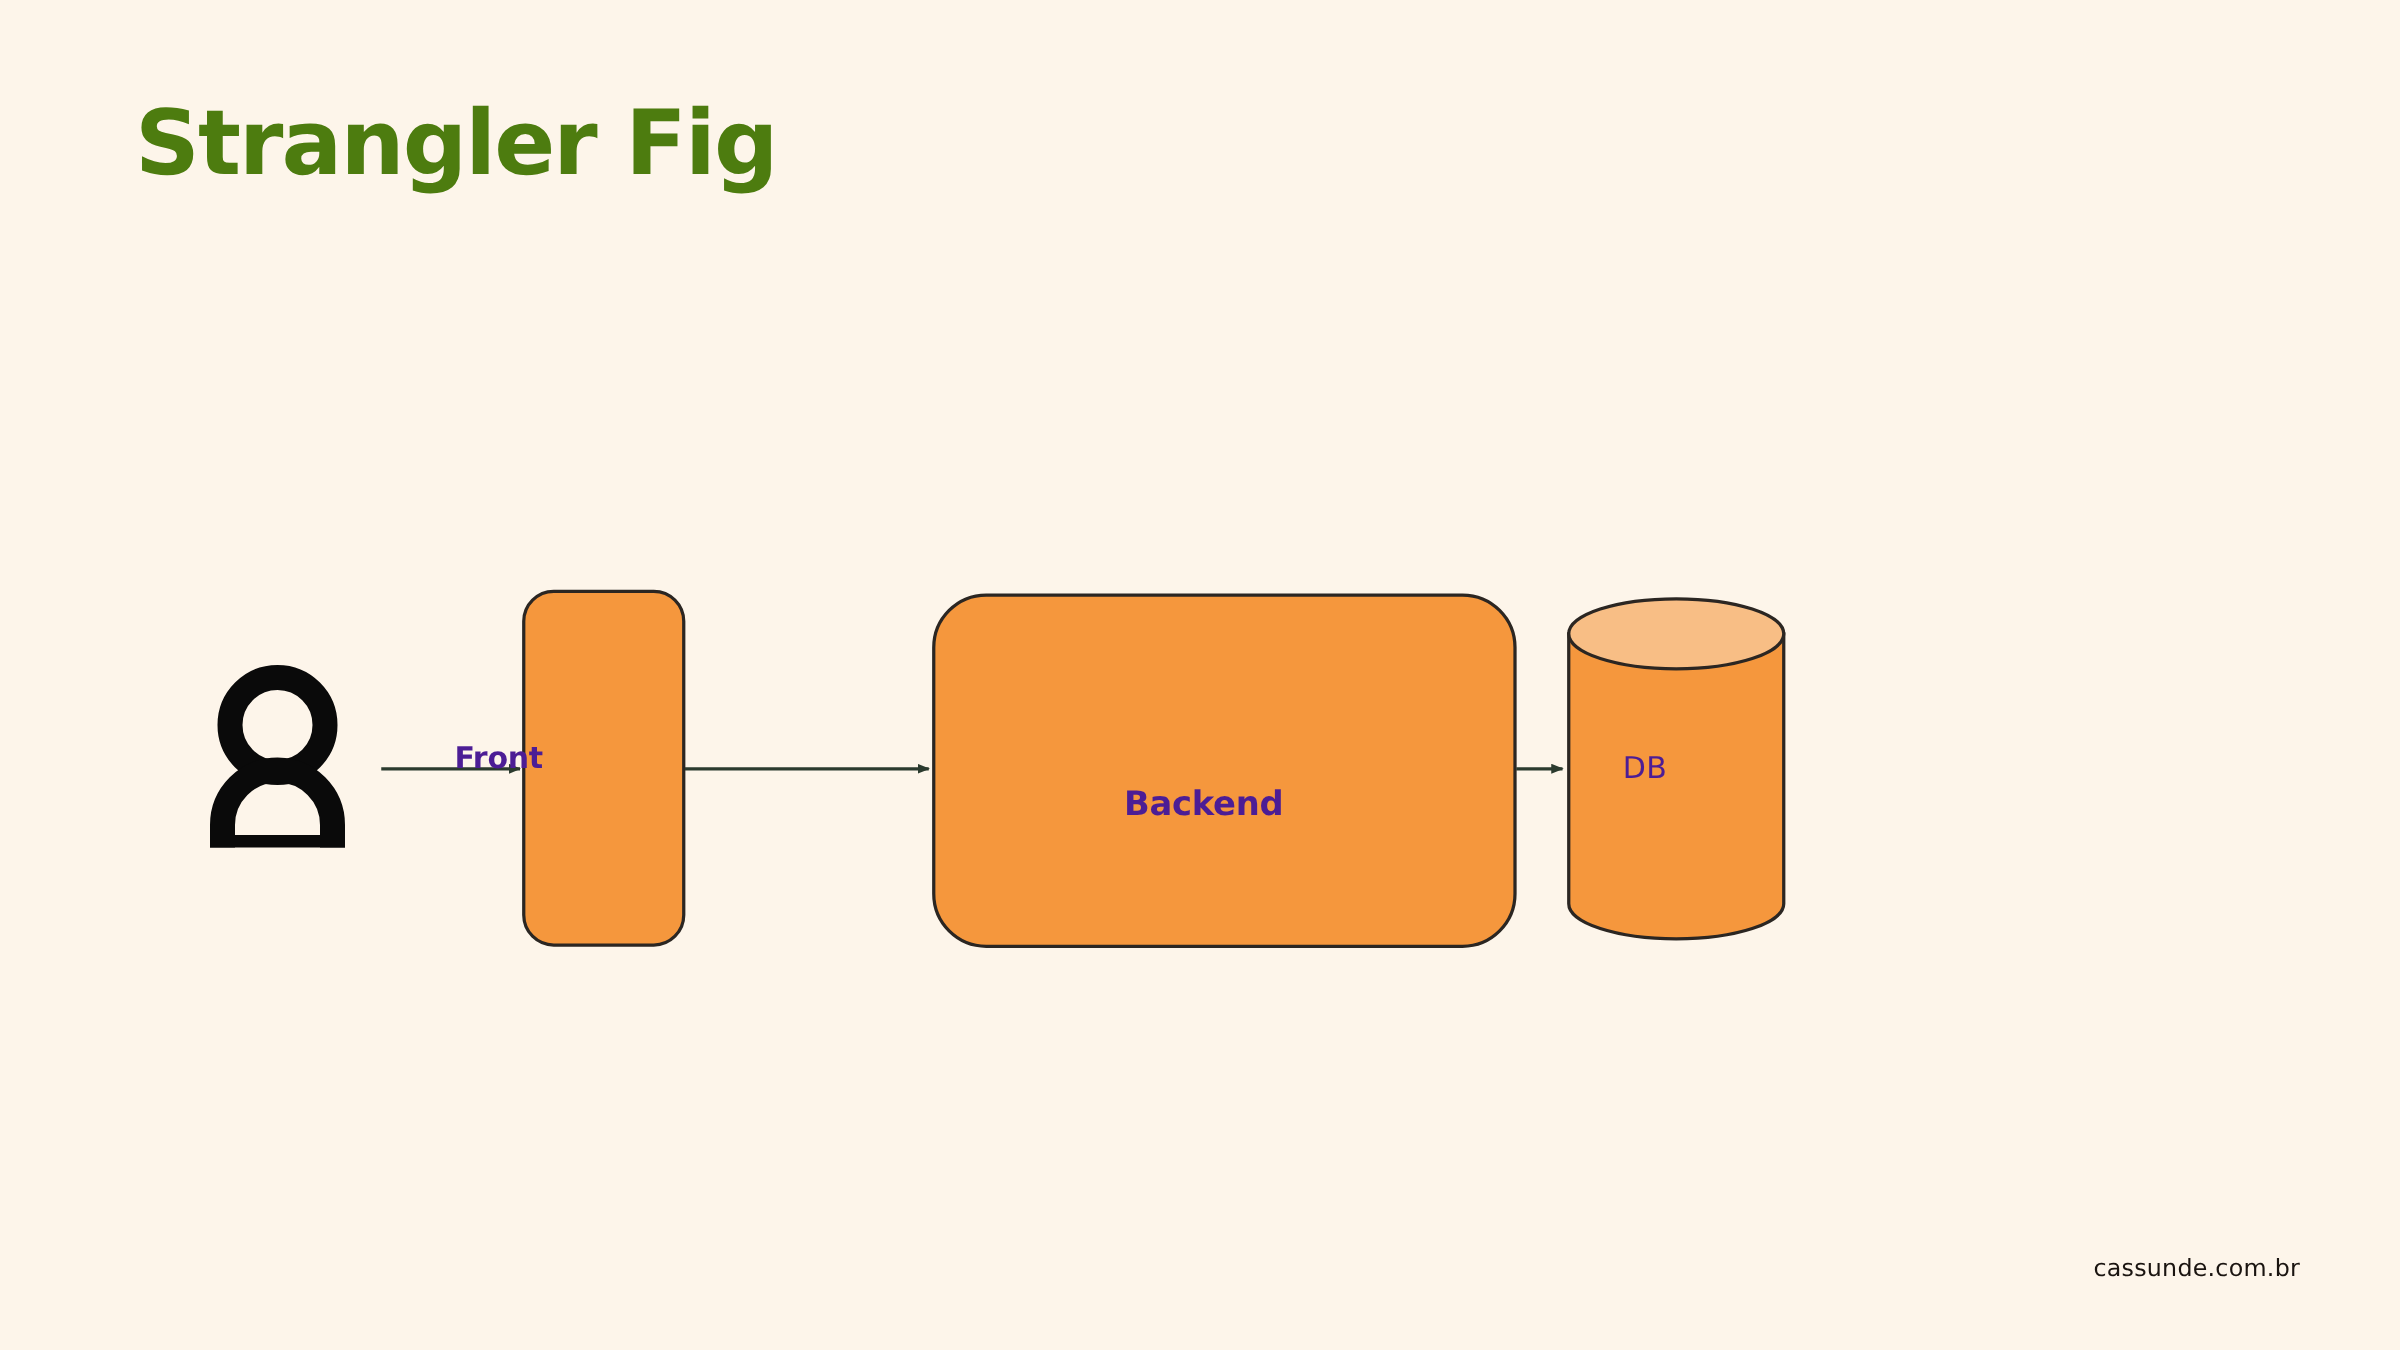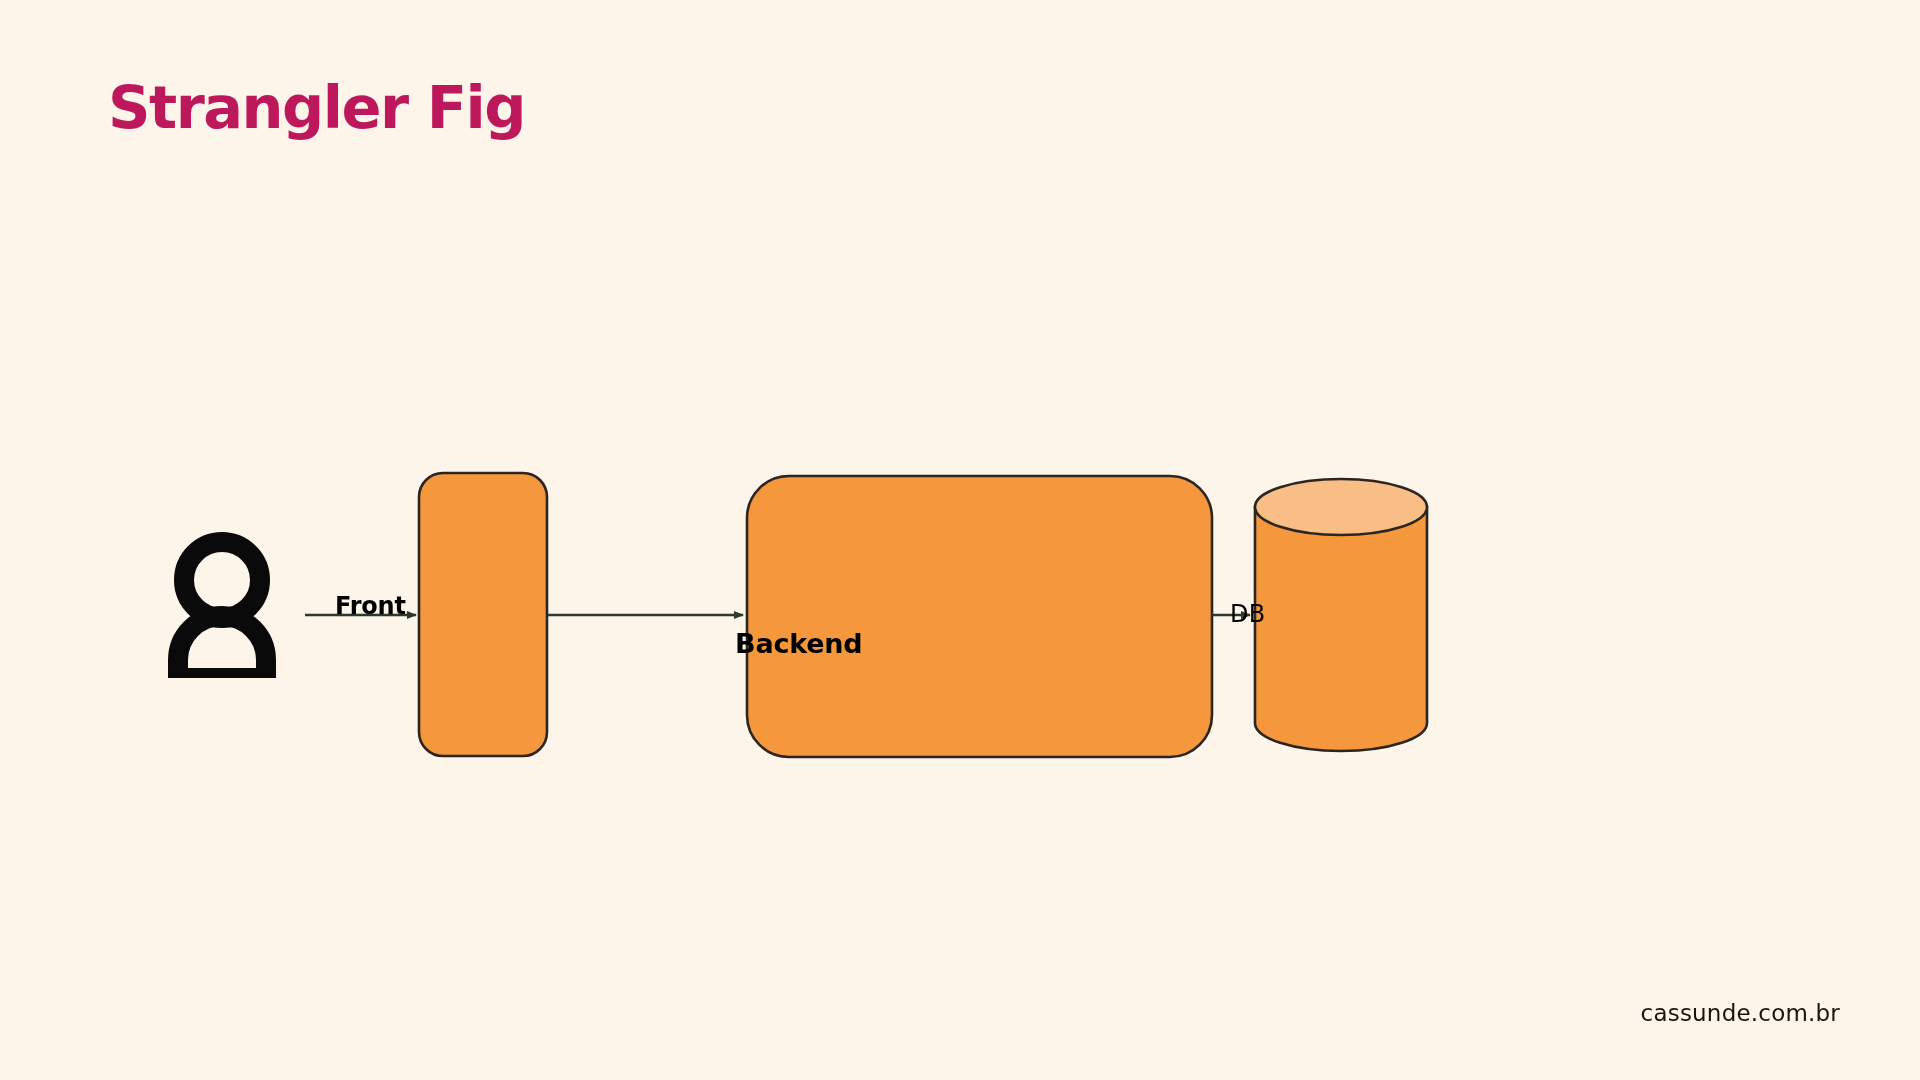--- a/index.html
+++ b/index.html
@@ -21,46 +21,46 @@
     inset:0;
     width:1920px;
     height:1080px;
   }
 
   
   #title {
     position:absolute;
     left:108px;
     top:78px;
-    font-size:59px;
+    font-size:72px;
     font-weight:bold;
-    color:#be185d;
+    color:#4d7c0f;
     letter-spacing:-1.5px;
     line-height:1;
     white-space:nowrap;
     font-family:"DejaVu Sans", "Liberation Sans", sans-serif;
   }
 
   
   #diagram {
     position:absolute;
     left:0;
     top:0;
     width:1920px;
     height:1080px;
     pointer-events:none;
   }
   #diagram * { pointer-events:auto; }
 
   
   .node-label {
     position:absolute;
-    color:#000000;
+    color:#4c1d95;
     white-space:nowrap;
-    text-align:left;
+    text-align:center;
     font-family:"DejaVu Sans", "Liberation Sans", sans-serif;
   }
 
   #label-front {
     left:335px;
     top:592px;
     width:128px;
     font-size:24px;
     font-weight:bold;
     letter-spacing:-0.2px;
@@ -83,21 +83,21 @@
     font-size:24px;
     font-weight:normal;
     letter-spacing:0.3px;
   }
 
   
   #footer {
     position:absolute;
     right:80px;
     bottom:54px;
-    font-size:23px;
+    font-size:19px;
     font-weight:normal;
     color:#1A1410;
     letter-spacing:0.2px;
     white-space:nowrap;
     font-family:"DejaVu Sans", "Liberation Sans", sans-serif;
   }
 </style>
 </head>
 <body>
 

